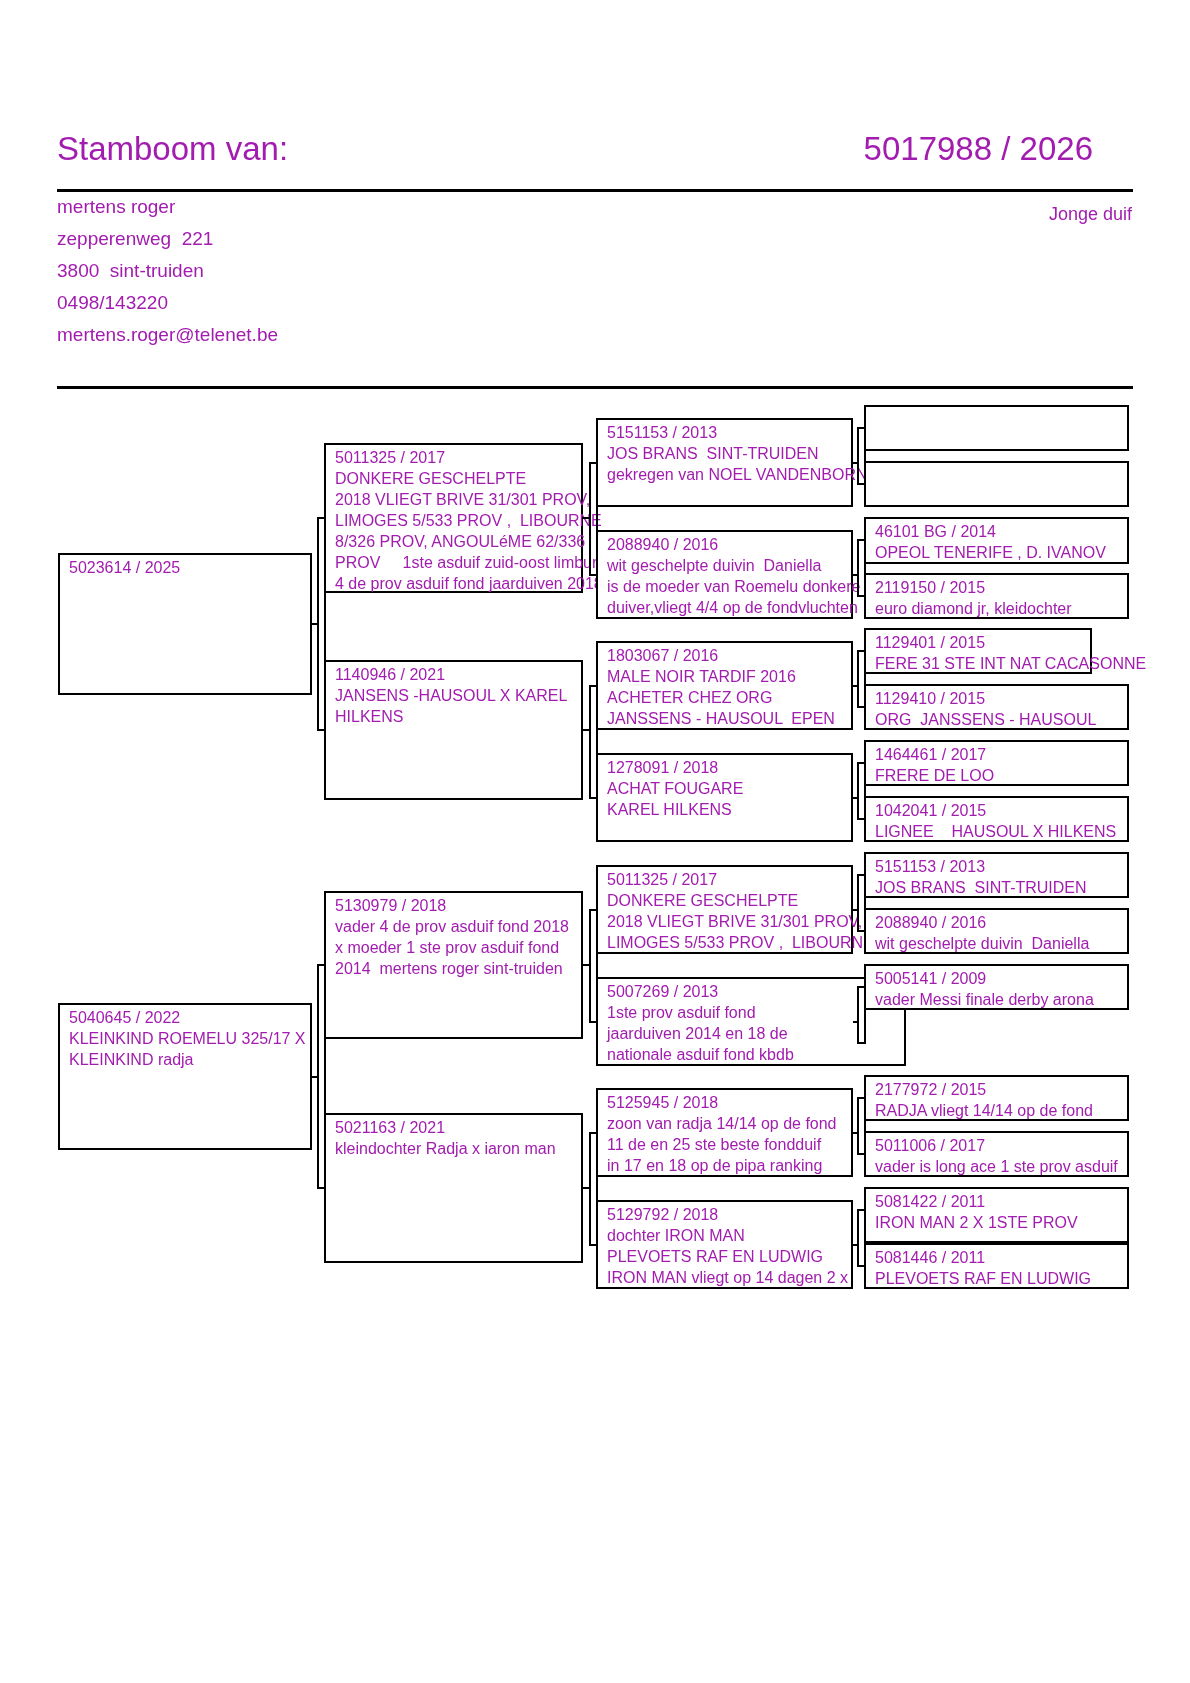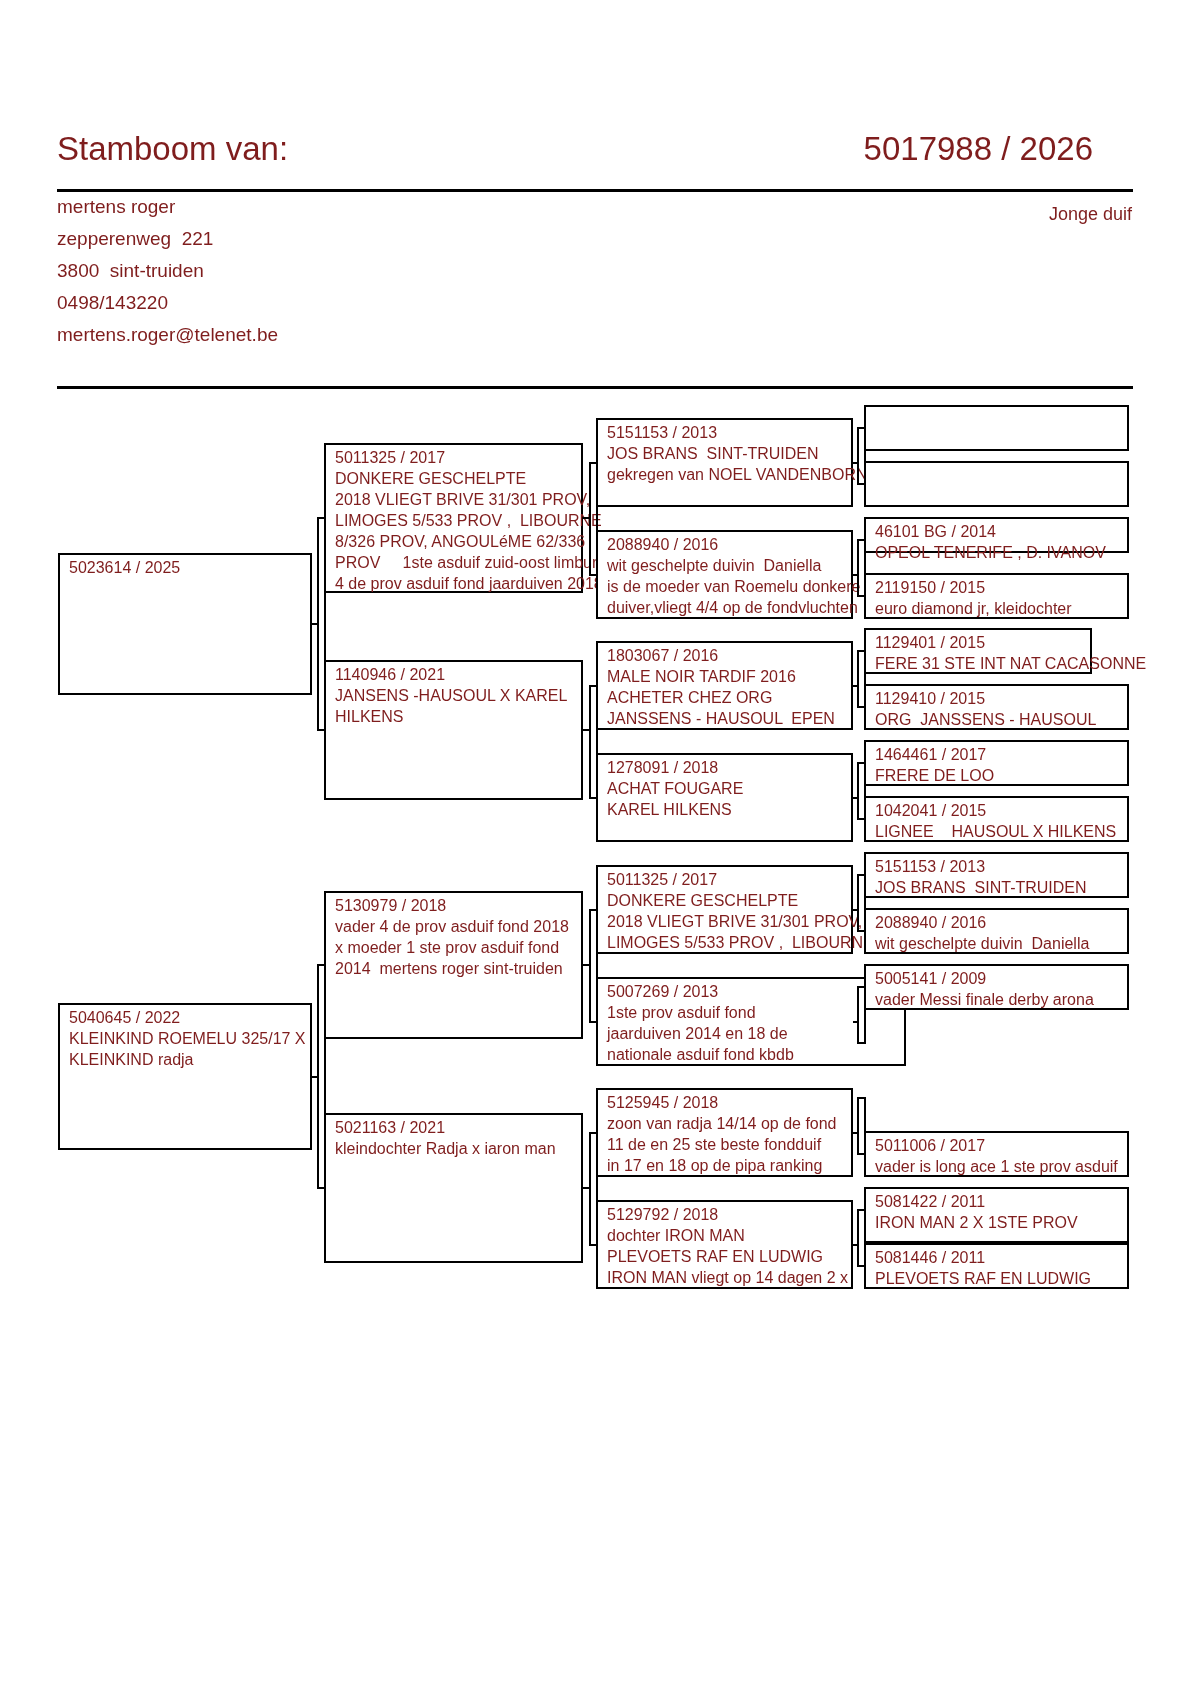--- a/index.html
+++ b/index.html
@@ -1,20 +1,20 @@
 <!DOCTYPE html>
 <html><head>
 <meta charset="utf-8">
 <style>
   html,body { margin:0; padding:0; background:#ffffff; }
   #page {
     position:relative;
     width:1190px; height:1683px;
     background:#ffffff;
-    color:#7f1d1d;
+    color:#a21caf;
     font-family:"Liberation Sans", sans-serif;
     overflow:hidden;
   }
   .abs { position:absolute; }
   .title { font-size:33px; line-height:36px; white-space:pre; }
   .contact { font-size:19px; line-height:22px; white-space:pre; }
   .category { font-size:18px; line-height:20px; white-space:pre; }
   .rule { position:absolute; background:#000; height:3px; }
   .pbox {
     position:absolute;
@@ -130,21 +130,21 @@
         <div class="pline">in 17 en 18 op de pipa ranking</div>
       </div>
       <div class="pbox" style="left: 596px; top: 1200px; width: 257px; height: 89px;">
         <div class="pline">5129792 / 2018</div>
         <div class="pline">dochter IRON MAN</div>
         <div class="pline">PLEVOETS RAF EN LUDWIG</div>
         <div class="pline">IRON MAN vliegt op 14 dagen 2 x</div>
       </div>
       <div class="pbox" style="left: 864px; top: 405px; width: 265px; height: 46px;"></div>
       <div class="pbox" style="left: 864px; top: 461px; width: 265px; height: 46px;"></div>
-      <div class="pbox" style="left: 864px; top: 517px; width: 265px; height: 36px;">
+      <div class="pbox" style="left: 864px; top: 517px; width: 265px; height: 47px;">
         <div class="pline">46101 BG / 2014</div>
         <div class="pline">OPEOL TENERIFE , D. IVANOV</div>
       </div>
       <div class="pbox" style="left: 864px; top: 573px; width: 265px; height: 46px;">
         <div class="pline">2119150 / 2015</div>
         <div class="pline">euro diamond jr, kleidochter</div>
       </div>
       <div class="pbox" style="left: 864px; top: 628px; width: 228px; height: 46px;">
         <div class="pline">1129401 / 2015</div>
         <div class="pline">FERE 31 STE INT NAT CACASONNE</div>
@@ -165,20 +165,24 @@
         <div class="pline">5151153 / 2013</div>
         <div class="pline">JOS BRANS  SINT-TRUIDEN</div>
       </div>
       <div class="pbox" style="left: 864px; top: 908px; width: 265px; height: 46px;">
         <div class="pline">2088940 / 2016</div>
         <div class="pline">wit geschelpte duivin  Daniella</div>
       </div>
       <div class="pbox" style="left: 864px; top: 964px; width: 265px; height: 46px;">
         <div class="pline">5005141 / 2009</div>
         <div class="pline">vader Messi finale derby arona</div>
+      </div>
+      <div class="pbox" style="left: 864px; top: 1075px; width: 265px; height: 46px;">
+        <div class="pline">2177972 / 2015</div>
+        <div class="pline">RADJA vliegt 14/14 op de fond</div>
       </div>
       <div class="pbox" style="left: 864px; top: 1131px; width: 265px; height: 46px;">
         <div class="pline">5011006 / 2017</div>
         <div class="pline">vader is long ace 1 ste prov asduif</div>
       </div>
       <div class="pbox" style="left: 864px; top: 1187px; width: 265px; height: 56px;">
         <div class="pline">5081422 / 2011</div>
         <div class="pline">IRON MAN 2 X 1STE PROV</div>
       </div>
       <div class="pbox" style="left: 864px; top: 1243px; width: 265px; height: 46px;">

